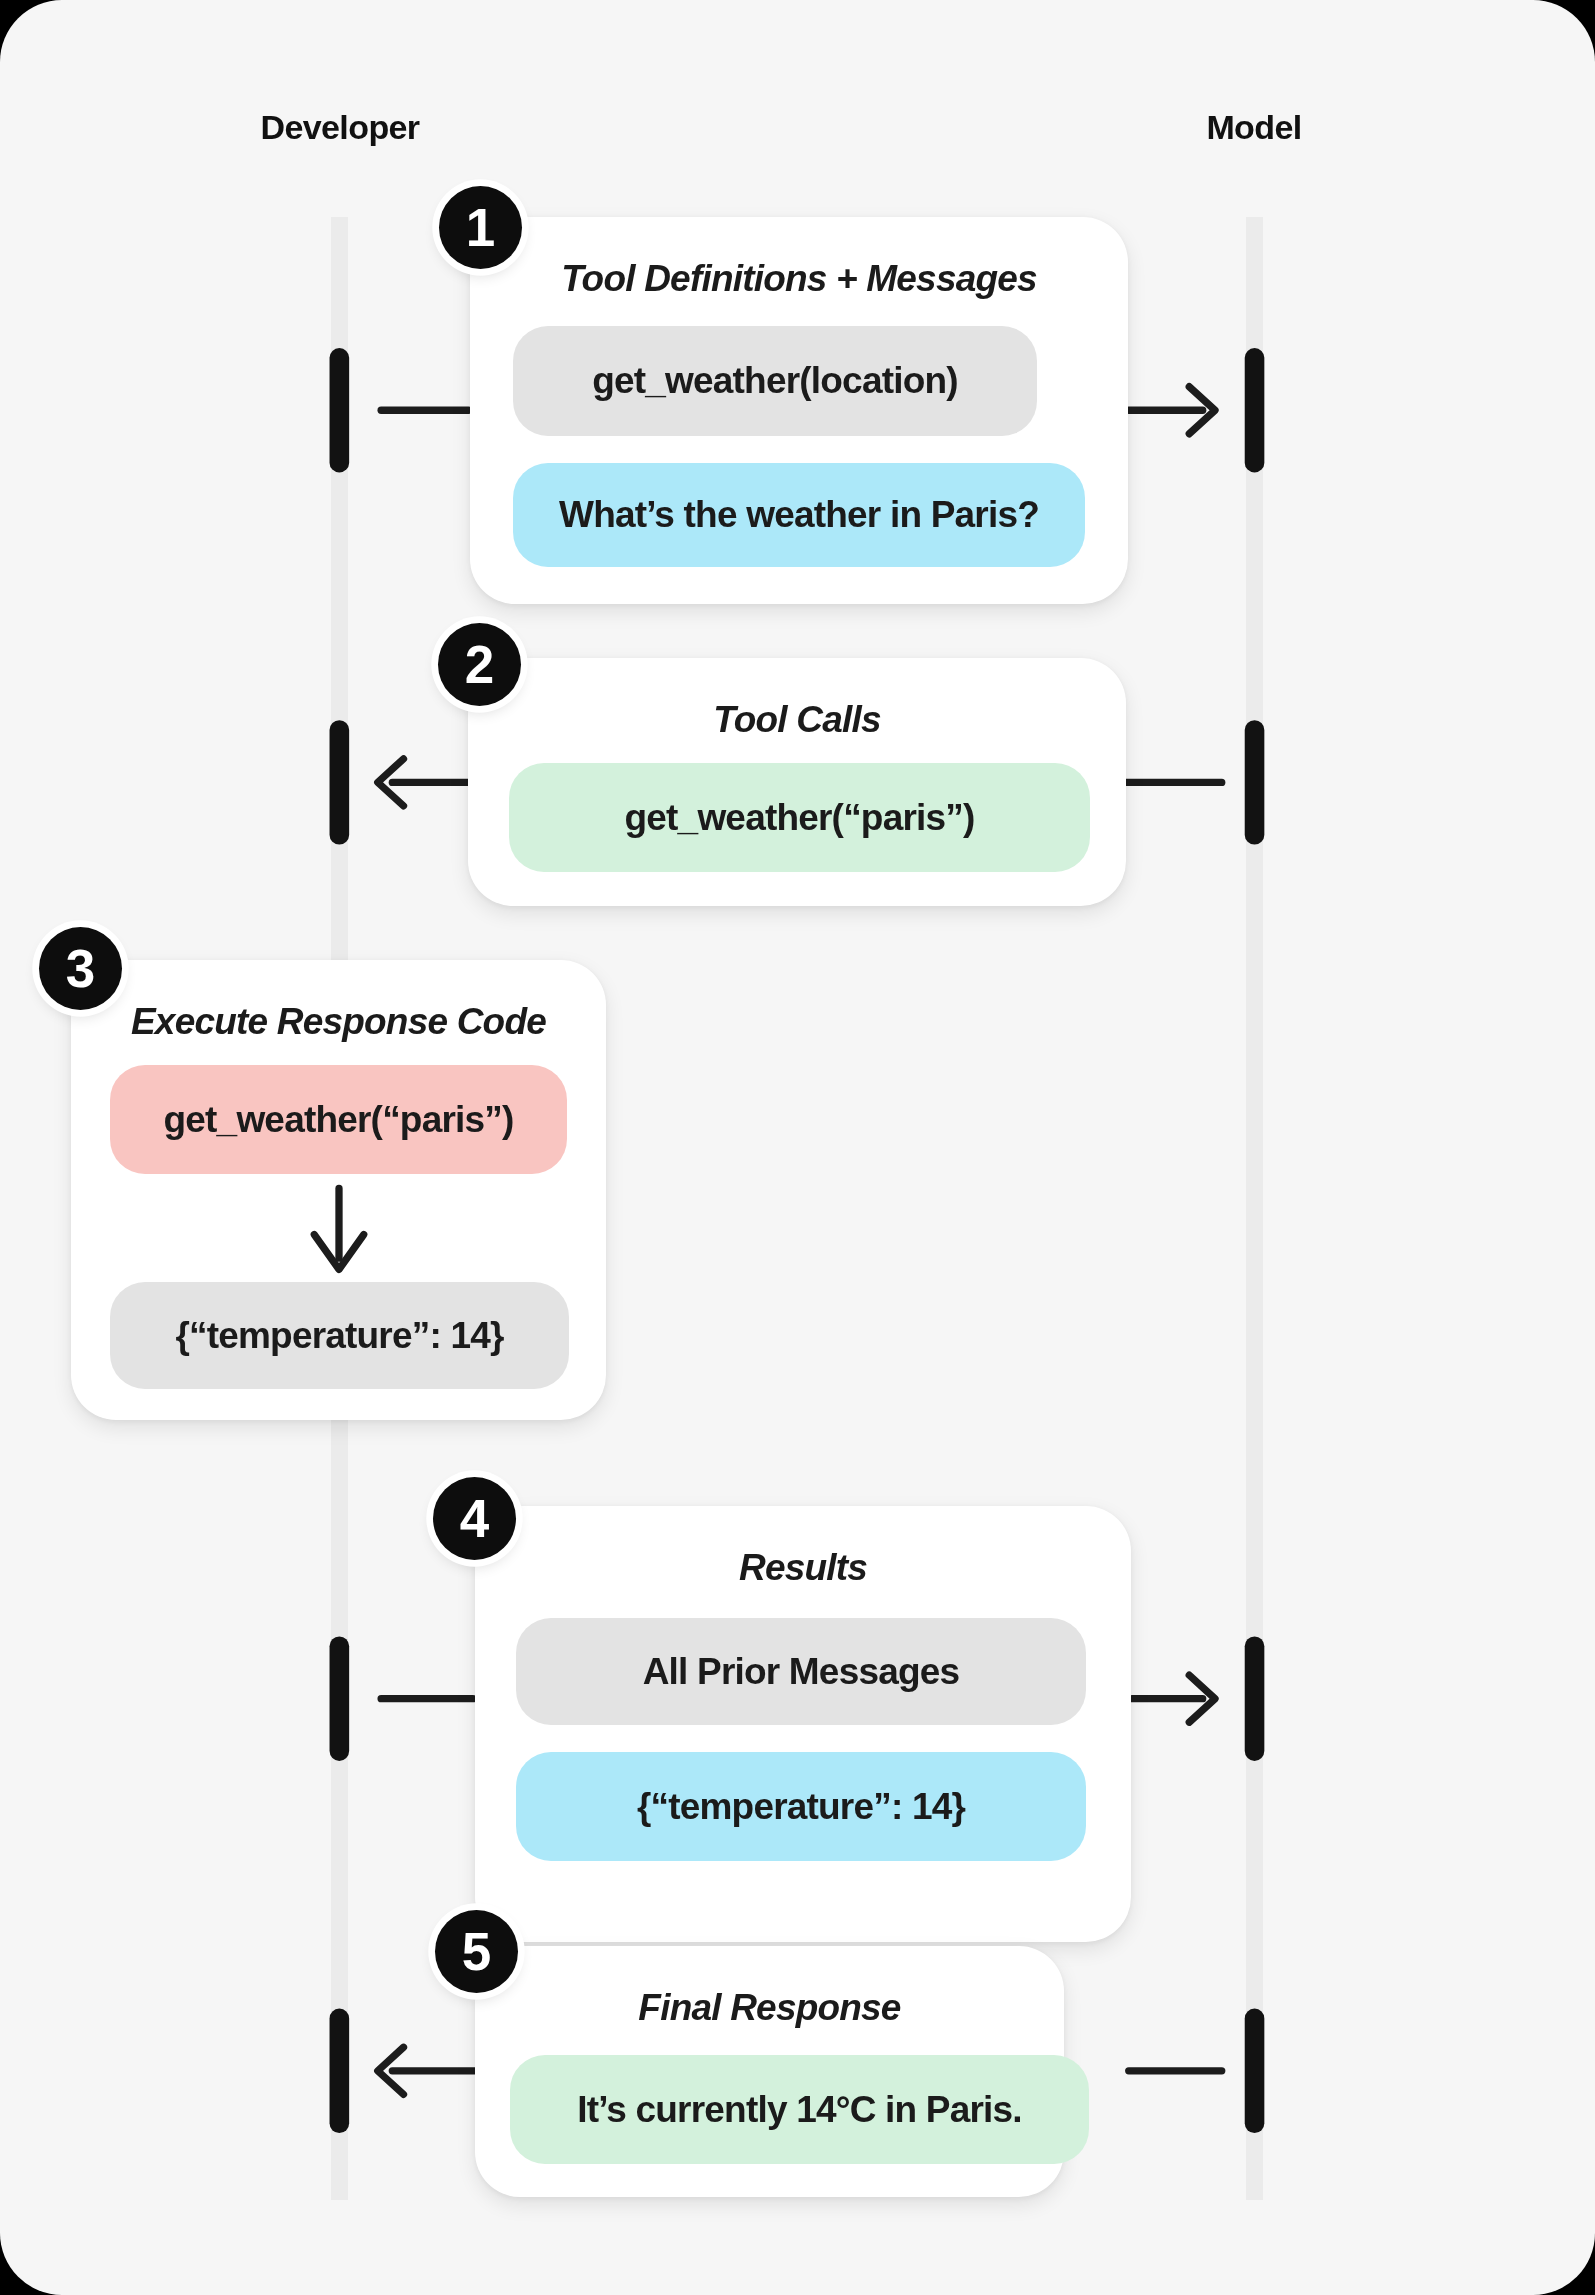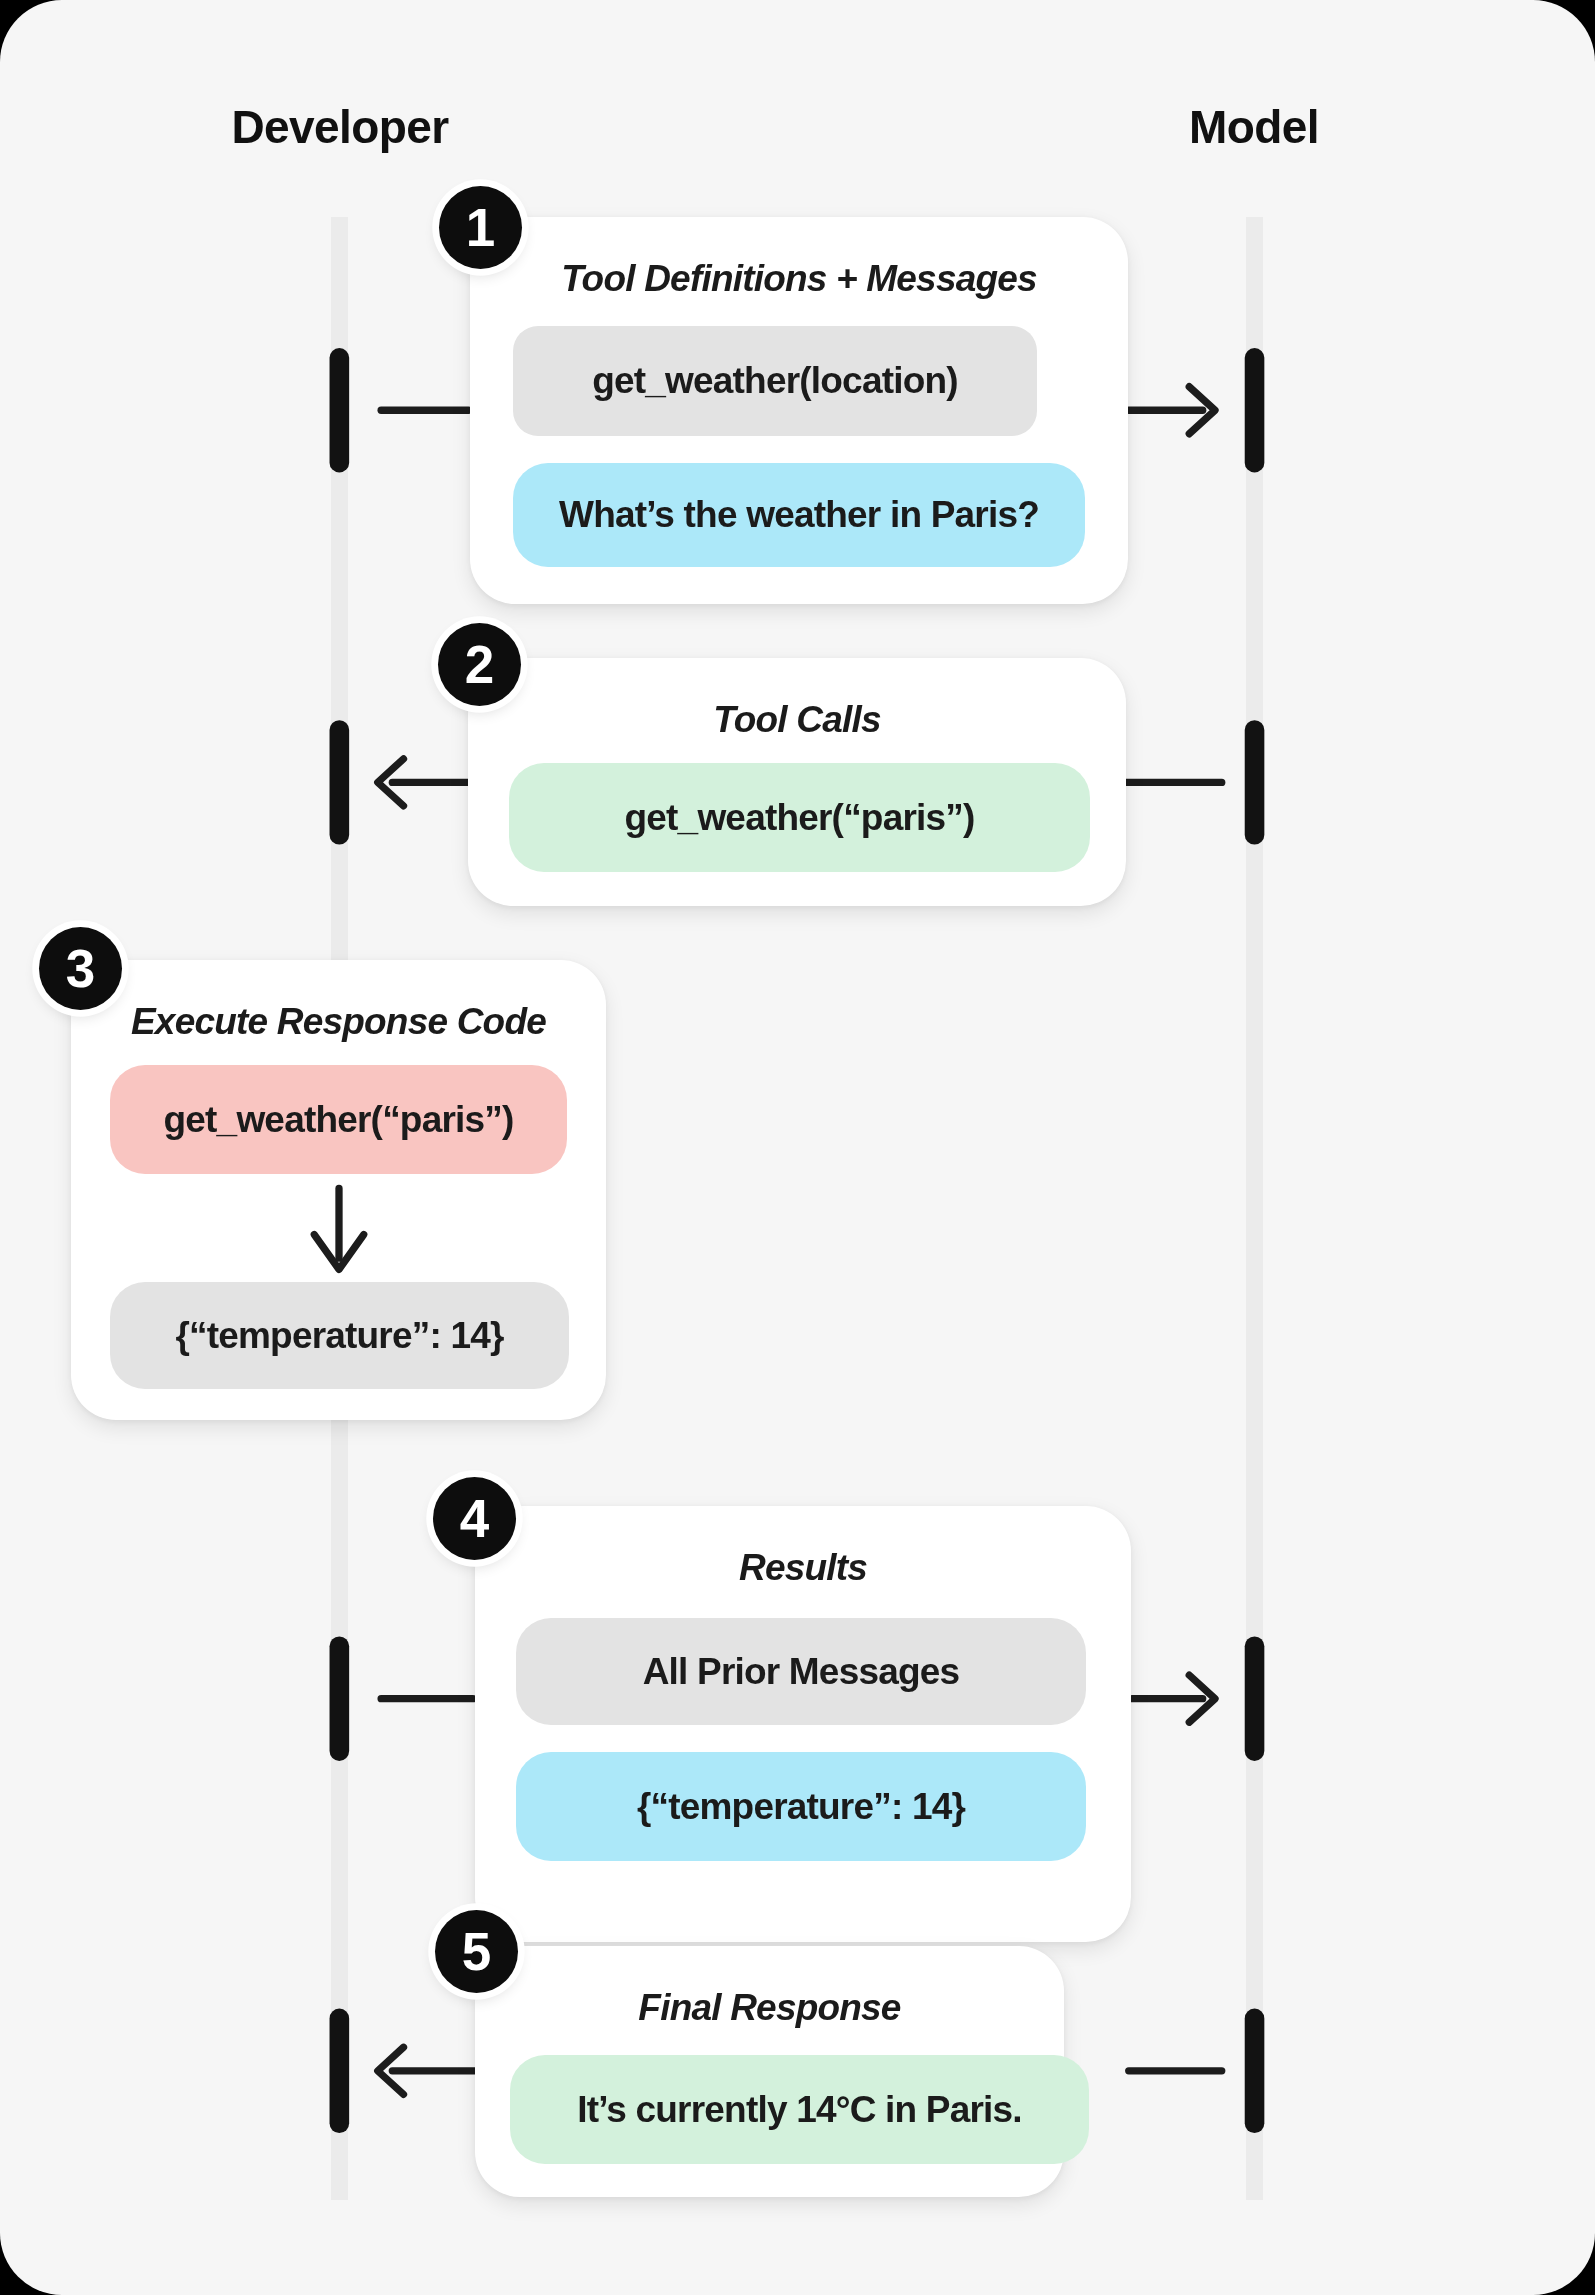--- a/index.html
+++ b/index.html
@@ -9,21 +9,21 @@
   }
   *{margin:0;padding:0;box-sizing:border-box;}
   html,body{width:1595px;height:2295px;background:#000;}
   body{font-family:"Liberation Sans","DejaVu Sans",sans-serif;color:var(--text);}
   .board{
     position:absolute;left:0;top:0;width:1595px;height:2295px;
     background:var(--background);border-radius:62px;overflow:hidden;
   }
   .lane-label{
     position:absolute;top:99px;transform:translateX(-50%);
-    font-size:46px;font-weight:700;letter-spacing:-0.6px;color:#111;line-height:56px;white-space:nowrap;
+    font-size:34px;font-weight:700;letter-spacing:-0.6px;color:#111;line-height:56px;white-space:nowrap;
   }
   .lane-label.dev{left:340px;}
   .lane-label.model{left:1254px;}
   .vline{position:absolute;top:217px;width:17px;height:1983px;background:var(--lifeline);}
   .vline.dev{left:331px;}
   .vline.model{left:1246px;}
   .connectors{position:absolute;left:0;top:0;width:1595px;height:2295px;}
   .card{
     position:absolute;background:var(--card);border-radius:45px;
     box-shadow:0 7.8px 20px rgba(0,0,0,.09), 0 1.7px 5.6px rgba(0,0,0,.05);
@@ -38,21 +38,21 @@
     font-size:37px;font-weight:700;letter-spacing:-0.8px;line-height:47px;color:#1b1b1b;white-space:nowrap;font-style:italic;
   }
   .pill{
     position:absolute;border-radius:35px;display:flex;align-items:center;justify-content:center;
     font-size:37px;font-weight:700;letter-spacing:-0.8px;color:#1b1b1b;white-space:nowrap;
   }
   .v-gray{background:var(--pill-gray);}
   .v-blue{background:var(--pill-blue);}
   .v-green{background:var(--pill-green);}
   .v-pink{background:var(--pill-pink);}
-  .c1-p1{left:43px;top:109px;width:524px;height:110px;border-radius:25px;}
+  .c1-p1{left:43px;top:109px;width:524px;height:110px;}
   .c1-p2{left:43px;top:246px;width:572px;height:104px;}
   .c2-p1{left:41px;top:105px;width:581px;height:109px;}
   .c3-p1{left:39px;top:105px;width:457px;height:109px;}
   .c3-p2{left:39px;top:322px;width:459px;height:107px;}
   .c4-p1{left:41px;top:112px;width:570px;height:107px;}
   .c4-p2{left:41px;top:246px;width:570px;height:109px;}
   .c5-p1{left:35px;top:109px;width:579px;height:109px;}
   .down-arrow{position:absolute;left:223px;top:224px;width:90px;height:91px;}
   .badge{
     position:absolute;width:83px;height:83px;border-radius:50%;

